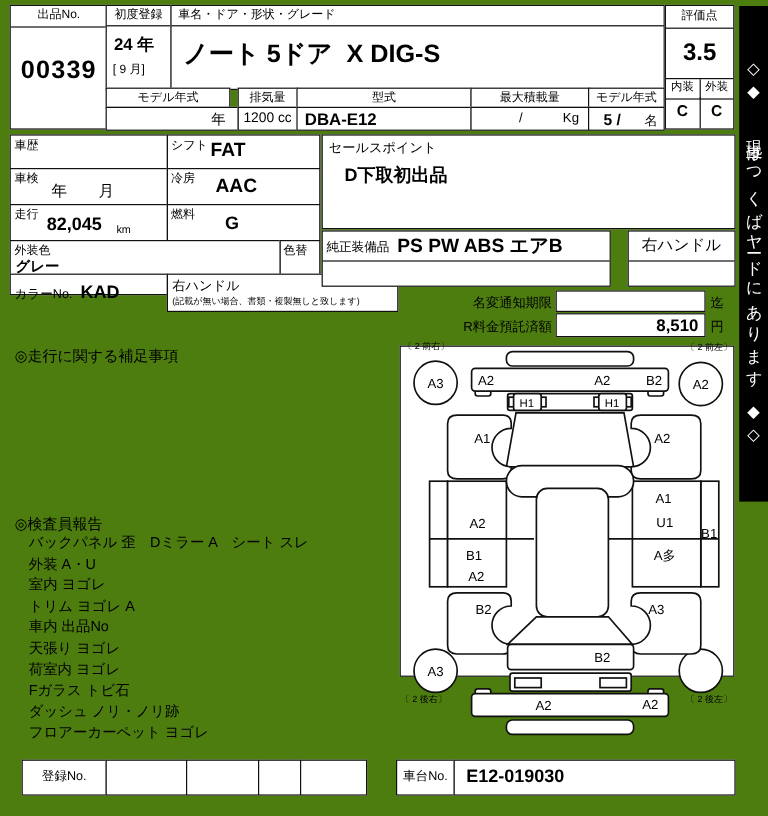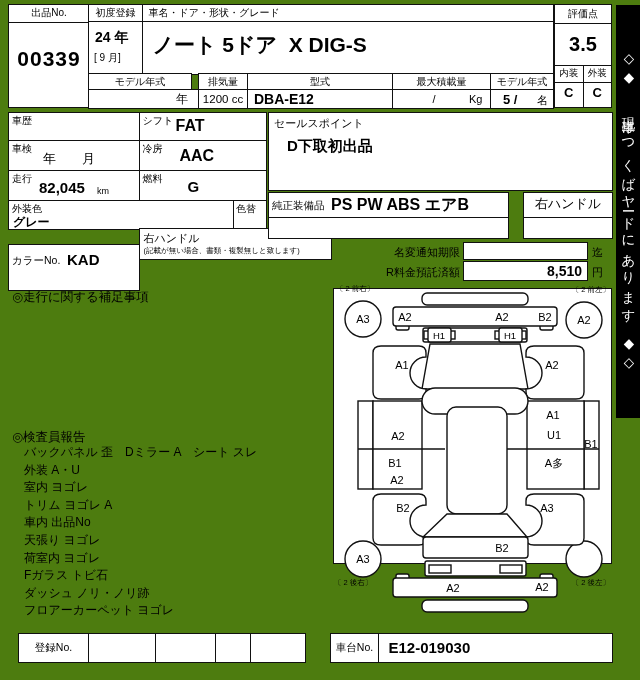--- a/index.html
+++ b/index.html
@@ -87,21 +87,21 @@
     <span class="lab">燃料</span>
     <span class="t b" style="left:48px;top:7px;font-size:15px">G</span>
   </div>
   <div class="c" style="left:8px;top:200px;width:226px;height:29.5px">
     <span class="lab">外装色</span>
     <span class="t b" style="left:4px;top:13px;font-size:12px">グレー</span>
   </div>
   <div class="c" style="left:233px;top:200px;width:33.5px;height:29.5px">
     <span class="lab" style="left:2px">色替</span>
   </div>
-  <div class="c" style="left:8px;top:244px;width:132px;height:47px">
+  <div class="c" style="left:8px;top:228px;width:132px;height:18px">
     <span class="t" style="left:3px;top:9px;font-size:10.5px">カラーNo.</span>
     <span class="t b" style="left:58px;top:6px;font-size:15px">KAD</span>
   </div>
   <div class="c" style="left:138.5px;top:228px;width:193px;height:31.5px">
     <span class="t" style="left:4px;top:2px;font-size:11px">右ハンドル</span>
     <span class="t" style="left:4px;top:17px;font-size:7.5px">(記載が無い場合、書類・複製無しと致します)</span>
   </div>
 
   <div class="c" style="left:268px;top:112px;width:345px;height:79px">
     <span class="t" style="left:5px;top:3px;font-size:11px">セールスポイント</span>

